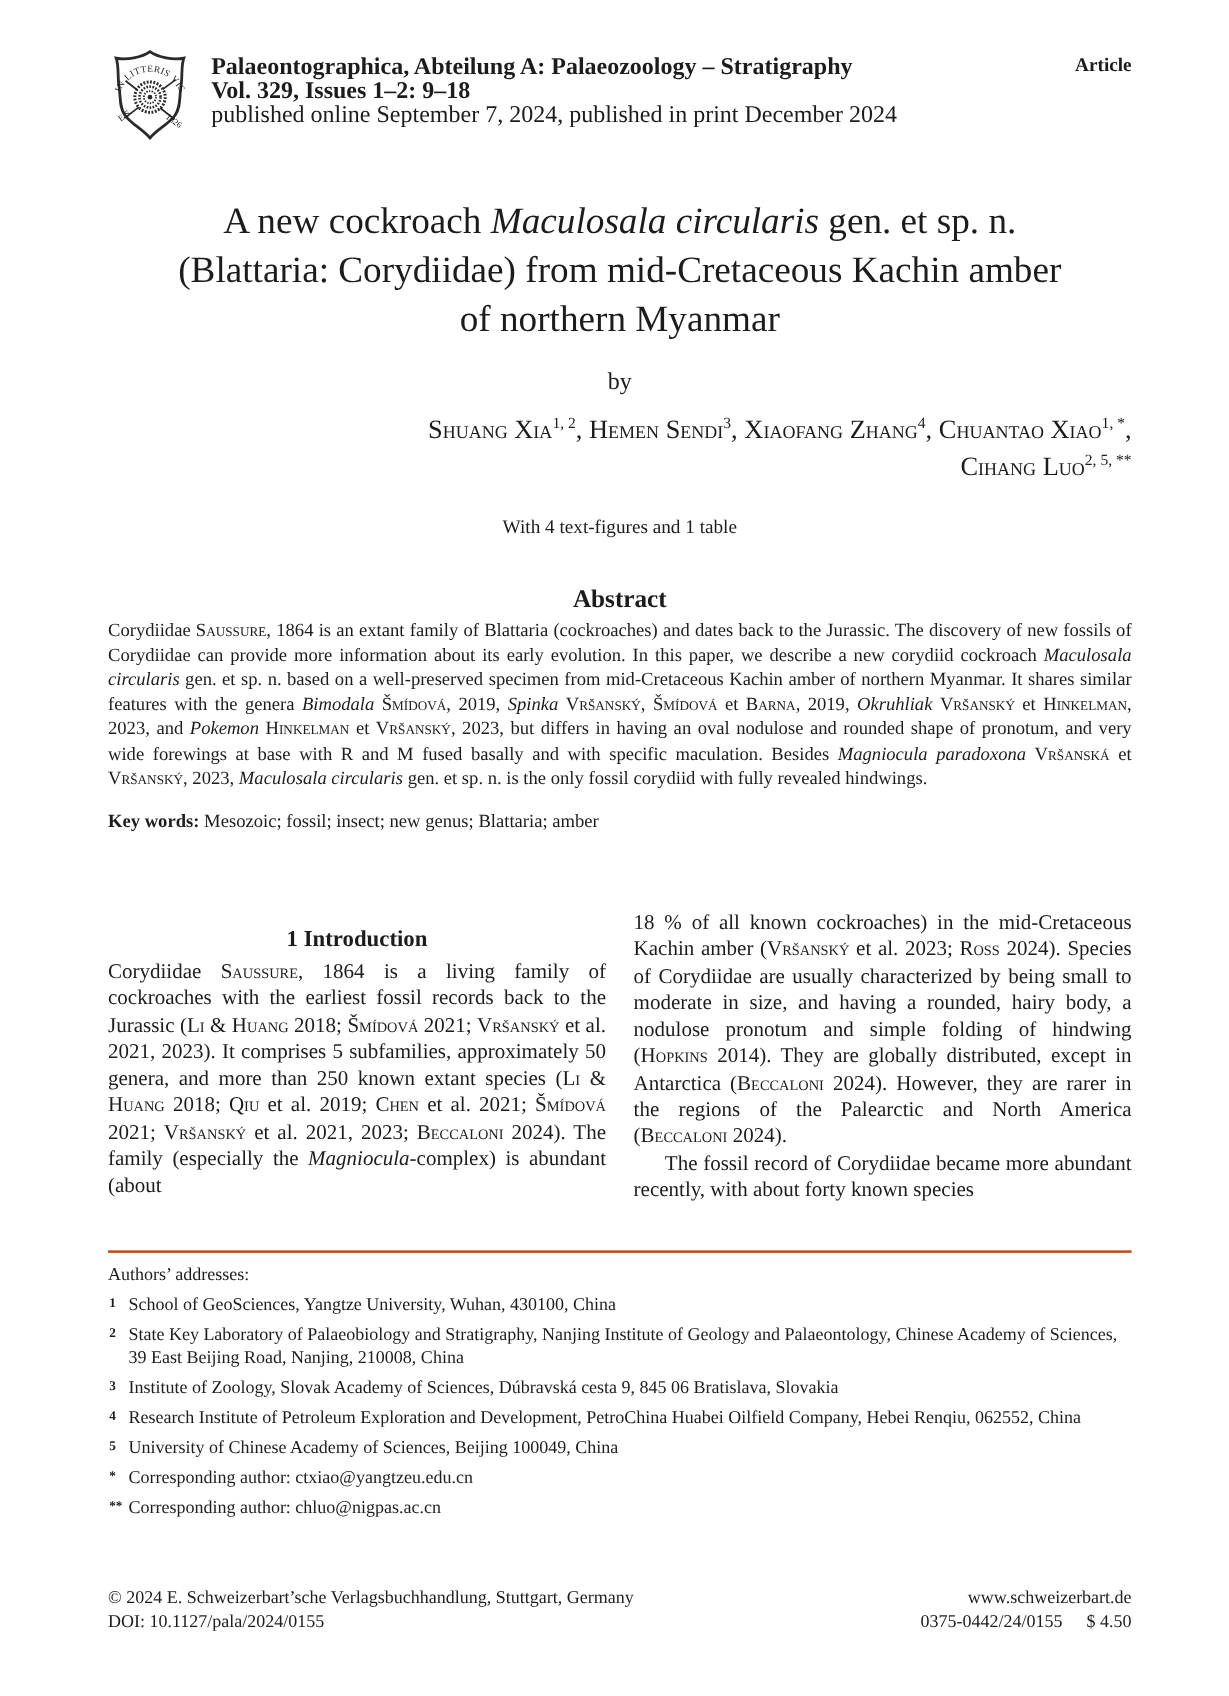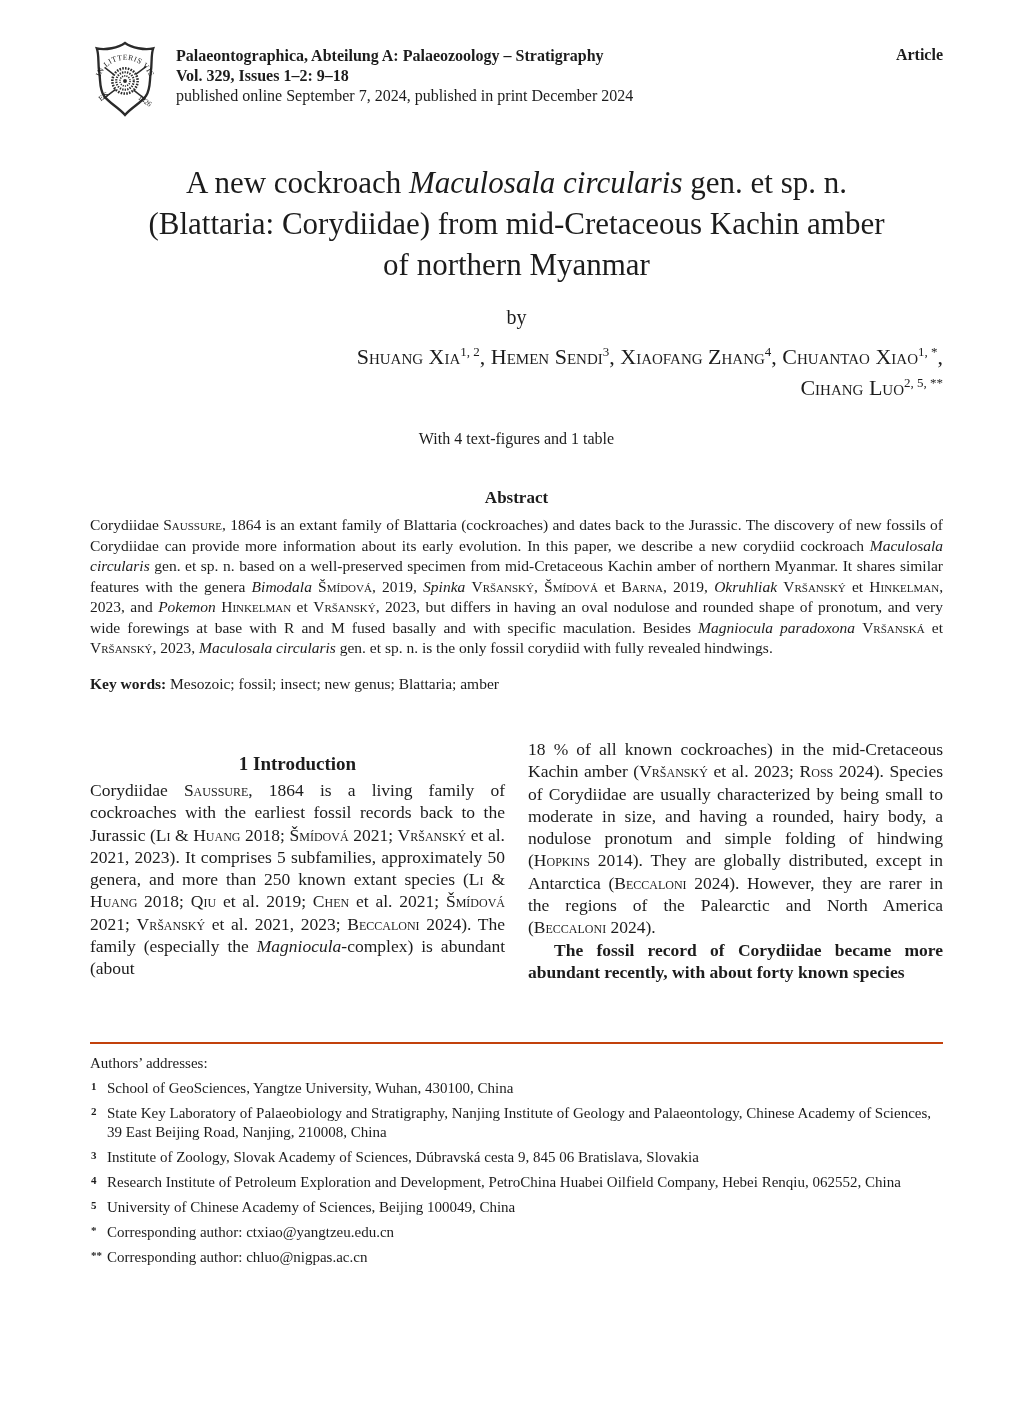--- a/index.html
+++ b/index.html
@@ -10,44 +10,44 @@
     color:#1c1c1c;
     font-family:"Liberation Serif", serif;
     overflow:hidden;
   }
   .content{padding:40px 81px 0 90px;}
 
   
   .hdr{display:flex;align-items:flex-start;}
   .hdr-logo{flex:0 0 auto;margin-right:16px;margin-top:0;}
   .hdr-lines{flex:1 1 auto;padding-top:6px;}
-  .hdr-line{font-size:16px;line-height:20px;}
+  .hdr-line{font-size:20px;line-height:20px;}
   .hdr-line.b{font-weight:bold;}
   .hdr-article{flex:0 0 auto;font-size:16px;font-weight:bold;padding-top:6px;}
 
   
   .title{margin-top:40px;text-align:center;font-size:31px;line-height:41px;font-weight:normal;}
   .byline{margin-top:22px;text-align:center;font-size:20px;line-height:20px;}
   .authors{margin-top:14px;text-align:right;font-size:22px;line-height:31px;}
   .authors sup{font-size:13px;line-height:0;}
   .sc{font-variant:small-caps;}
   .fig-note{margin-top:26px;text-align:center;font-size:16px;line-height:20px;}
 
   
-  .abs-head{margin-top:38px;text-align:center;font-size:17px;font-weight:bold;line-height:22px;}
+  .abs-head{margin-top:38px;text-align:center;font-size:21px;font-weight:bold;line-height:22px;}
   .abs-body{margin-top:6px;font-size:15.5px;line-height:20.5px;text-align:justify;}
   .keywords{margin-top:14px;font-size:15.5px;line-height:20px;}
   .keywords .kw-label{font-weight:bold;}
 
   
-  .cols{margin-top:44px;display:flex;gap:23px;}
+  .cols{margin-top:62px;display:flex;gap:23px;}
   .col{flex:1 1 0;font-size:17.5px;line-height:22.3px;text-align:justify;}
   .sec-head{margin-top:14px;margin-bottom:3px;text-align:center;font-size:19px;font-weight:bold;line-height:24px;}
   .col p{margin:0;}
-  .indent{text-indent:26px;font-weight:bold;}
+  .indent{text-indent:26px;}
 
   
   .addresses{
     position:absolute;left:90px;right:81px;top:1042px;
     border-top:2px solid #c2410c;
     padding-top:10px;
     font-size:15px;line-height:19px;
   }
   .addr-label{margin-bottom:4px;}
   .addr-item{position:relative;padding-left:17px;margin-top:6px;}
@@ -157,13 +157,25 @@
     <div class="addr-item">
       <span class="addr-marker">*</span>
       <span>Corresponding author: ctxiao@yangtzeu.edu.cn</span>
     </div>
     <div class="addr-item">
       <span class="addr-marker">**</span>
       <span>Corresponding author: chluo@nigpas.ac.cn</span>
     </div>
   </div>
 
+  <div class="bfooter">
+    <div class="left">
+      <div>© 2024 E. Schweizerbart’sche Verlagsbuchhandlung, Stuttgart, Germany</div>
+      <div>DOI: 10.1127/pala/2024/0155</div>
+    </div>
+    <div class="right">
+      <div>www.schweizerbart.de</div>
+      <div>
+        <span>0375-0442/24/0155</span><span class="price-gap">$ 4.50</span>
+      </div>
+    </div>
+  </div>
 </div>
 
 </body></html>

